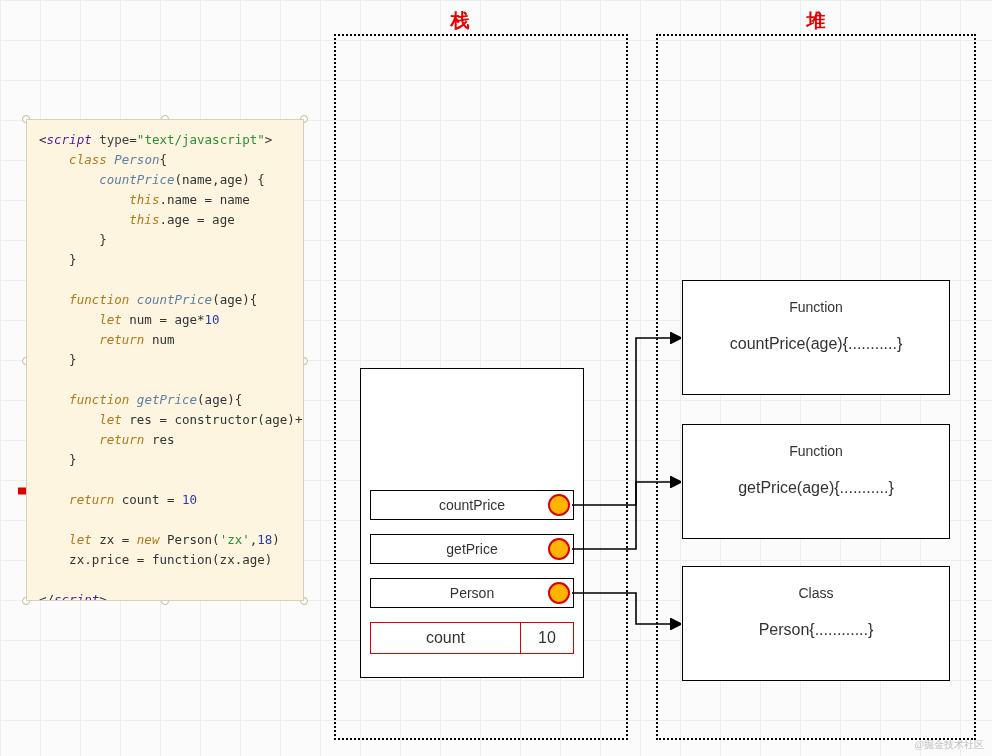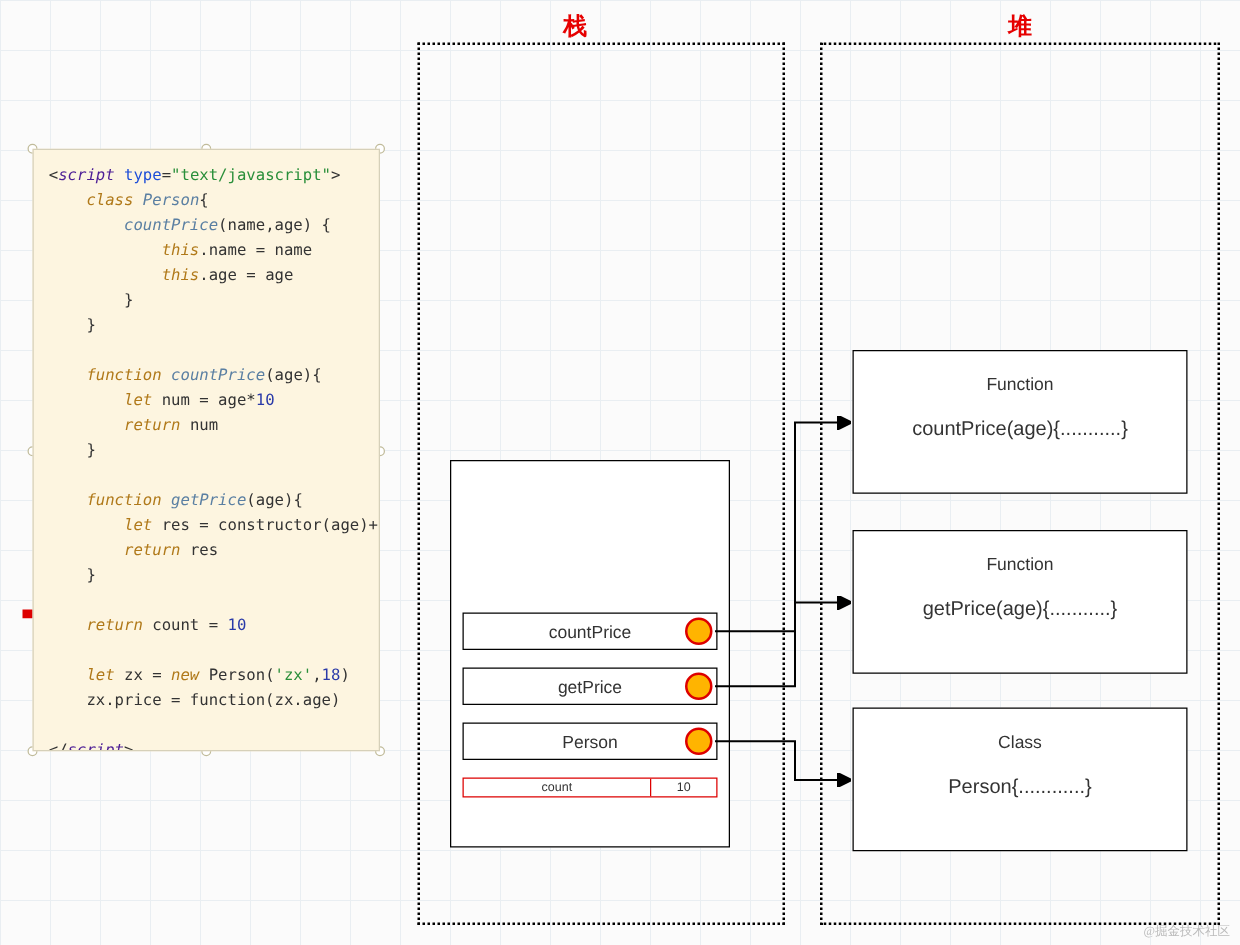--- a/index.html
+++ b/index.html
@@ -27,21 +27,21 @@
     background: #fdf5e0;
     border: 1px solid #d6d0b9;
     padding: 10px 12px;
     line-height: 20px;
     white-space: pre;
     font-size: 12.5px;
     overflow: hidden;
   }
   .kw   { color: #b07919; font-style: italic; }      
   .tag  { color: #4c1d95; font-style: italic; }       
-  .attr { color: #1d4ed8; }
+  .attr { color: #404040; }
   .str  { color: #2a8f3a; }
   .num  { color: #2a3aa8; }
   .id   { color: #5a7fa2; font-style: italic; }
 
   .handle {
     width: 8px; height: 8px; border-radius: 50%;
     border: 1px solid #c0bb9a; background: #fff;
   }
 
   .arrow-red {
@@ -58,21 +58,21 @@
   
   .win-title { color: #e60000; font-weight: 700; font-size: 16px; font-family: "Microsoft YaHei", sans-serif; text-align: center; }
 
   .row { border: 1.5px solid #000; height: 30px; display: flex; align-items: center; justify-content: center; font-size: 14px; font-family: "Microsoft YaHei", sans-serif; }
   .row-dot {
     width: 22px; height: 22px; border-radius: 50%;
     background: #ffb400; border: 2.5px solid #d00;
     position: absolute;
   }
 
-  .count-row { border: 1.5px solid #d00; height: 16px; display:flex; font-size: 10px; font-family: "Microsoft YaHei", sans-serif;}
+  .count-row { border: 1.5px solid #d00; height: 32px; display:flex; font-size: 16px; font-family: "Microsoft YaHei", sans-serif;}
   .count-row .c1 { flex: 0 0 150px; display:flex;align-items:center;justify-content:center; border-right:1.5px solid #d00; }
   .count-row .c2 { flex: 1; display:flex;align-items:center;justify-content:center; }
 
   .heap-item { border:1.5px solid #000; background:#fff; width:268px; height:115px; padding-top:18px; text-align:center; font-size:14px; font-family: "Microsoft YaHei", sans-serif; }
   .heap-item .t { margin-bottom: 20px; }
   .heap-item .b { font-size: 16px; }
 
   .connector { position:absolute; stroke:#000; stroke-width:1.6; fill:none; }
 
   .watermark {

